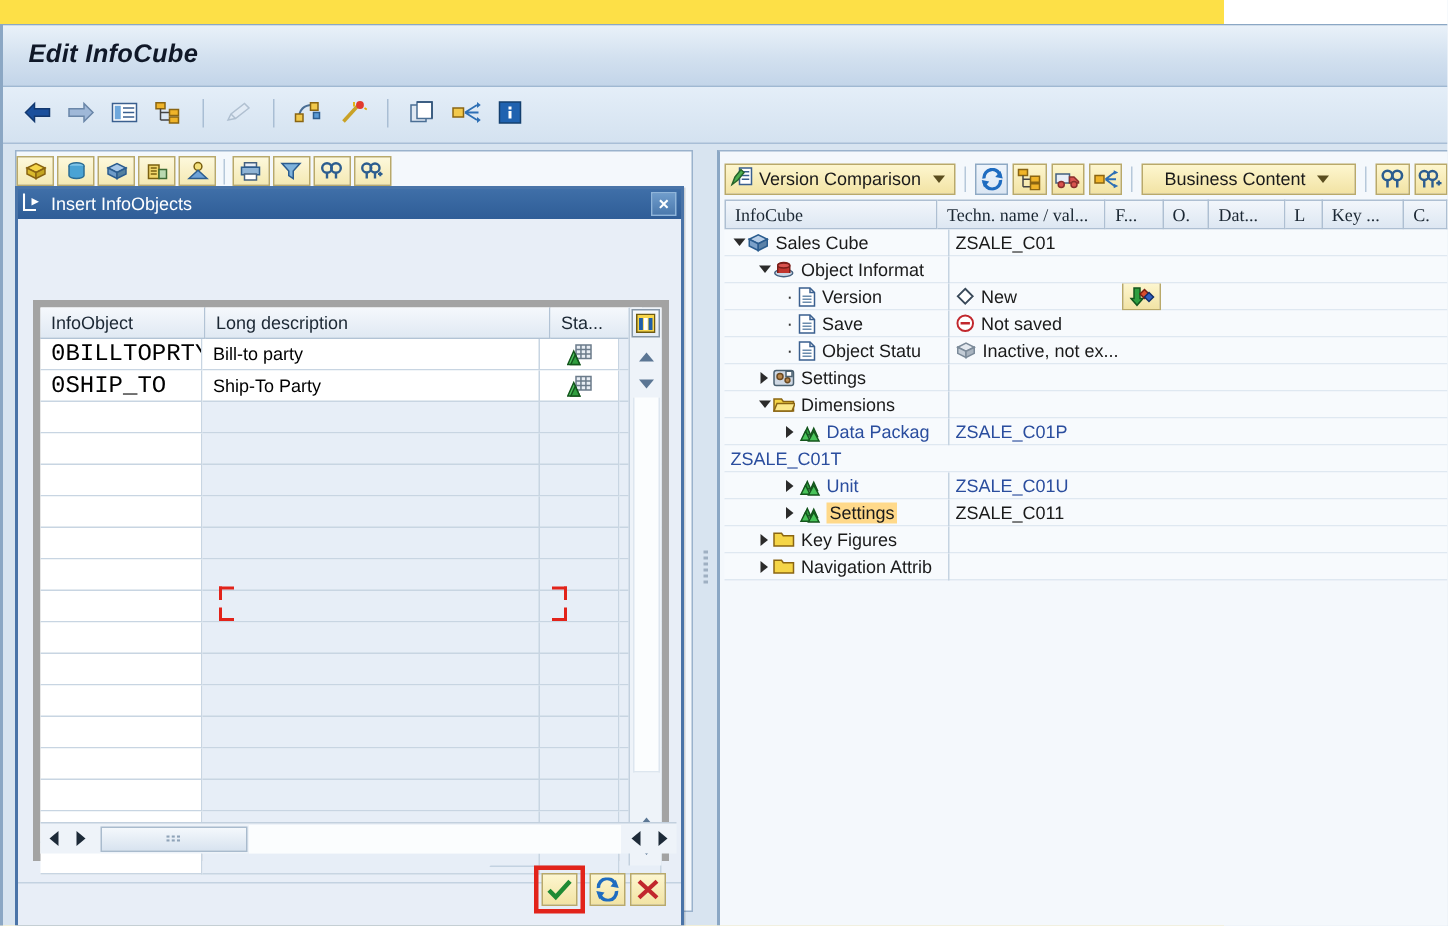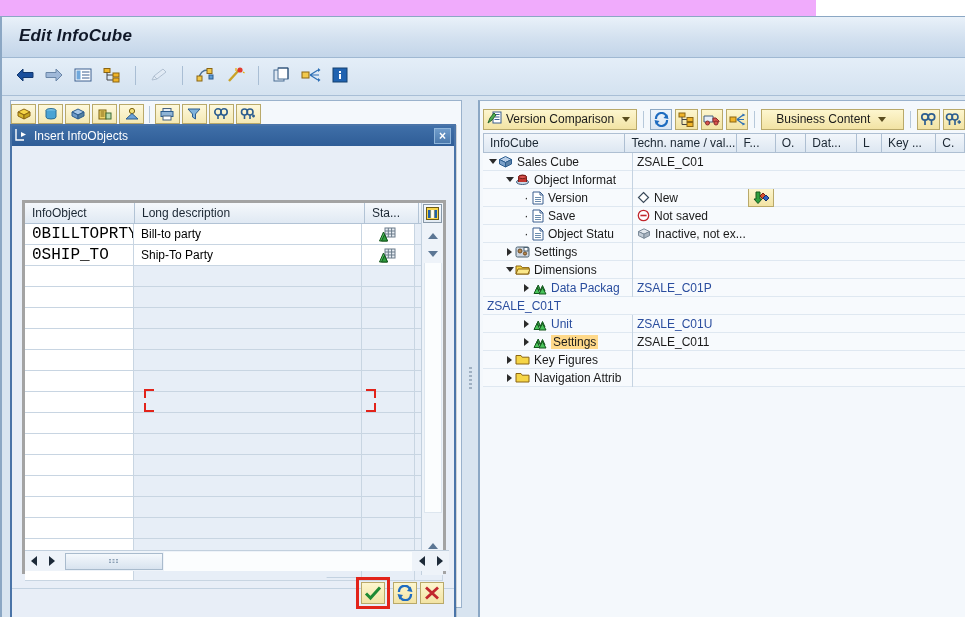--- a/index.html
+++ b/index.html
@@ -4,21 +4,21 @@
 <style>
   * { box-sizing: border-box; }
   html, body {
     margin: 0; padding: 0;
     width: 965px; height: 617px;
     overflow: hidden;
     font-family: "Liberation Sans", sans-serif;
     font-size: 12px;
     background: #ffffff;
   }
-  #root { position: relative; width: 816px; height: 617px; background: #f0abfc; }
+  #root { position: relative; width: 816px; height: 617px; background: #fde047; }
 
   
   .win-outer {
     position: absolute; left: 0; top: 16px; width: 965px; height: 601px;
     background: #d8e4f0;
     border-top: 1px solid #8ba7c4;
     border-left: 2px solid #7e9cbb;
   }
   .title-bar {
     position: absolute; left: 2px; top: 17px; width: 963px; height: 41px;
@@ -77,21 +77,21 @@
               border-top: 5px solid #5a4d1f; margin-left: 4px; }
   .ic-btn {
     width: 25px; height: 21px; background: linear-gradient(to bottom,#fdf6cf,#f2e3a4);
     border: 1px solid #b9a96a; display: inline-flex; align-items: center; justify-content: center; cursor: pointer;
   }
   .ic-btn.blue { background: linear-gradient(to bottom,#eef4fb,#dbe6f3); border-color: #8ea9c4; }
 
   
   .tree-head {
     position: absolute; left: 483px; top: 133px; width: 482px; height: 20px;
-    display: flex; font-size: 12px;
+    display: flex; font-size: 12px; font-family: Liberation Serif, serif;
   }
   .th {
     background: linear-gradient(to bottom,#f2f6fb,#dde7f2);
     border: 1px solid #aebfd2; border-left: none;
     display: flex; align-items: center; padding-left: 6px; color: #1b2733;
     overflow: hidden; white-space: nowrap;
   }
   .th:first-child { border-left: 1px solid #aebfd2; }
 
   .tree-body { position: absolute; left: 483px; top: 153px; width: 482px; height: 262px; }
@@ -140,21 +140,21 @@
   .dlg-close {
     margin-left: auto; width: 17px; height: 16px; background: linear-gradient(to bottom,#6f9ccb,#4b79ad);
     border: 1px solid #8fb5da; color: #fff; display: flex; align-items: center; justify-content: center;
     font-size: 12px; font-weight: bold; cursor: pointer; line-height: 1;
   }
   .dlg-body { position: relative; height: 471px; background: #e8eef7; }
 
   
   .grid-wrap {
     position: absolute; left: 10px; top: 54px; width: 424px; height: 374px;
-    border: 3px solid #a3a3a3; background: #fff;
+    border: 5px solid #a3a3a3; background: #fff;
   }
   .grid-head { display: flex; height: 21px; }
   .gh {
     background: linear-gradient(to bottom,#f5f8fc,#e0e9f3);
     border-right: 1px solid #b2c3d5; border-bottom: 1px solid #b2c3d5;
     display: flex; align-items: center; padding-left: 7px; font-size: 12px; color: #1b2733;
     white-space: nowrap; overflow: hidden;
   }
   .grid-rows { position: relative; }
   .grow { display: flex; height: 21px; }

